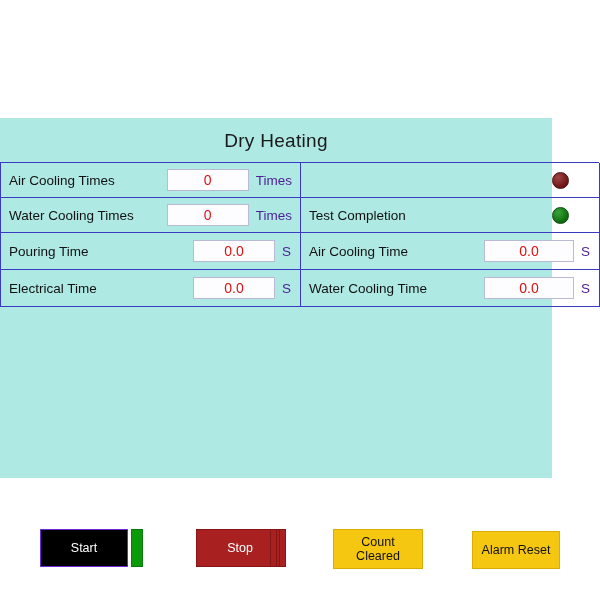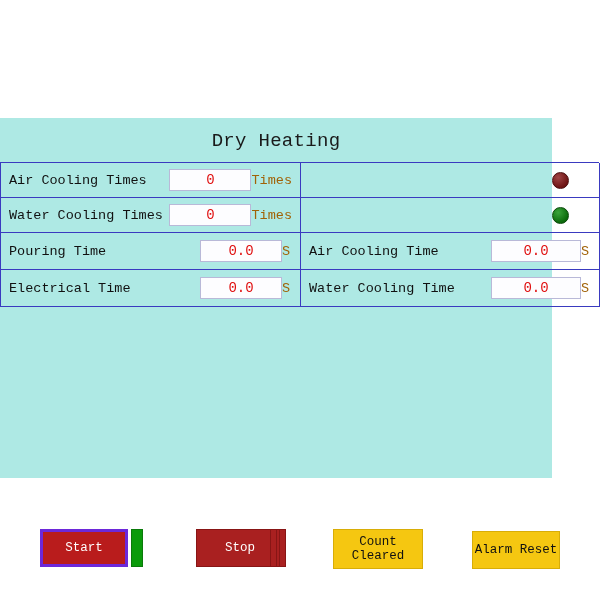--- a/index.html
+++ b/index.html
@@ -14,21 +14,20 @@
     font-family: "Liberation Sans", sans-serif;
   }
   #screen {
     position: absolute;
     left: 0;
     top: 118px;
     width: 552px;
     height: 360px;
     background: #aee9e4;
     box-sizing: border-box;
-    font-family: Liberation Mono, monospace;
   }
   #title {
     text-align: center;
     font-size: 19px;
     color: #1a1a1a;
     padding-top: 12px;
     padding-bottom: 10px;
     letter-spacing: 0.3px;
   }
   .grid {
@@ -65,21 +64,22 @@
     display: flex;
     align-items: center;
     justify-content: center;
     font-size: 14px;
     color: #e01010;
     box-sizing: border-box;
   }
   .field.wide { width: 90px; }
   .unit {
     font-size: 13.5px;
-    color: #a16207;
+    color: #4c1d95;
+    margin-left: 7px;
     min-width: 10px;
   }
   .lamp {
     width: 17px;
     height: 17px;
     border-radius: 50%;
     box-sizing: border-box;
     margin-right: 22px;
   }
   .lamp.dark-red {
@@ -101,22 +101,22 @@
     justify-content: center;
     text-align: center;
     font-size: 12.5px;
     line-height: 1.15;
     box-sizing: border-box;
     cursor: pointer;
     user-select: none;
   }
   .btn.start {
     left: 40px; top: 222px; width: 88px; height: 38px;
-    background: #b91c1c; color: #ffffff;
-    border: 3px solid #6d28d9;
+    background: #000000; color: #ffffff;
+    border: 1px solid #6d28d9;
   }
   .tab {
     position: absolute;
     box-sizing: border-box;
   }
   .tab.start-tab {
     left: 131px; top: 222px; width: 12px; height: 38px;
     background: #0a9b0a; border: 1px solid #0a7a0a;
   }
   .btn.stop {
@@ -164,20 +164,21 @@
     </div>
 
     <div class="cell">
       <span class="label">Water Cooling Times</span>
       <span class="spacer"></span>
       <span class="field">0</span>
       <span class="unit">Times</span>
     </div>
 
     <div class="cell">
+      <span class="label">Test Completion</span>
       <span class="spacer"></span>
       <span class="lamp green"></span>
     </div>
 
     <div class="cell">
       <span class="label">Pouring Time</span>
       <span class="spacer"></span>
       <span class="field">0.0</span>
       <span class="unit">S</span>
     </div>

